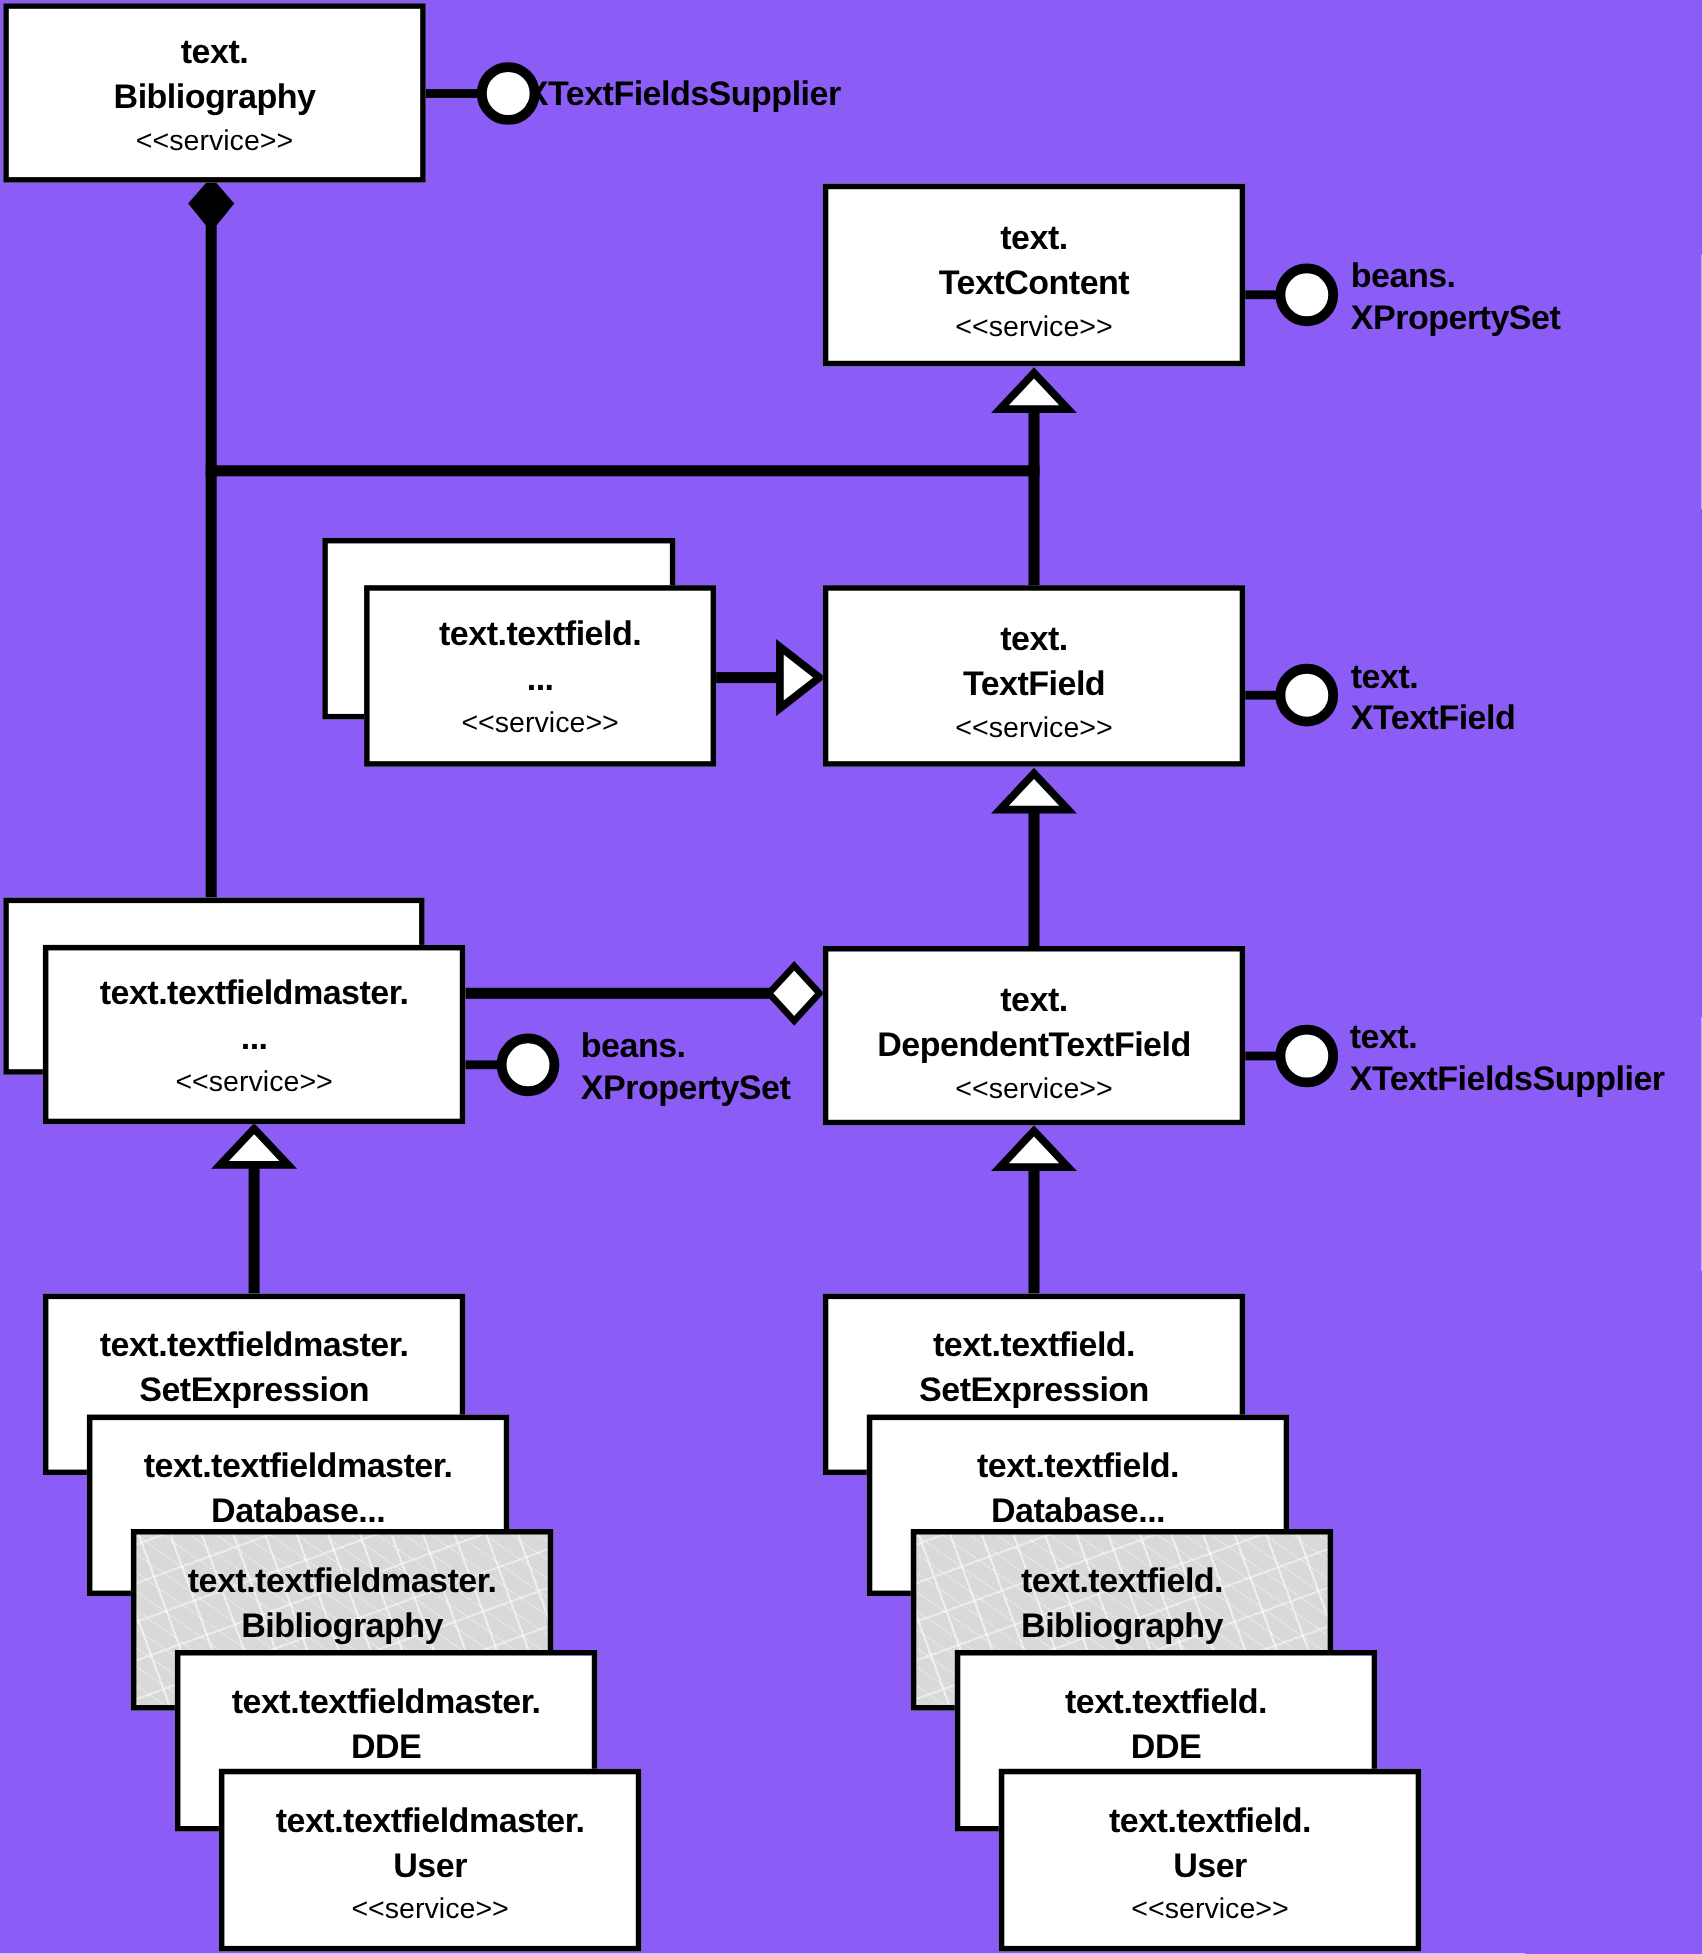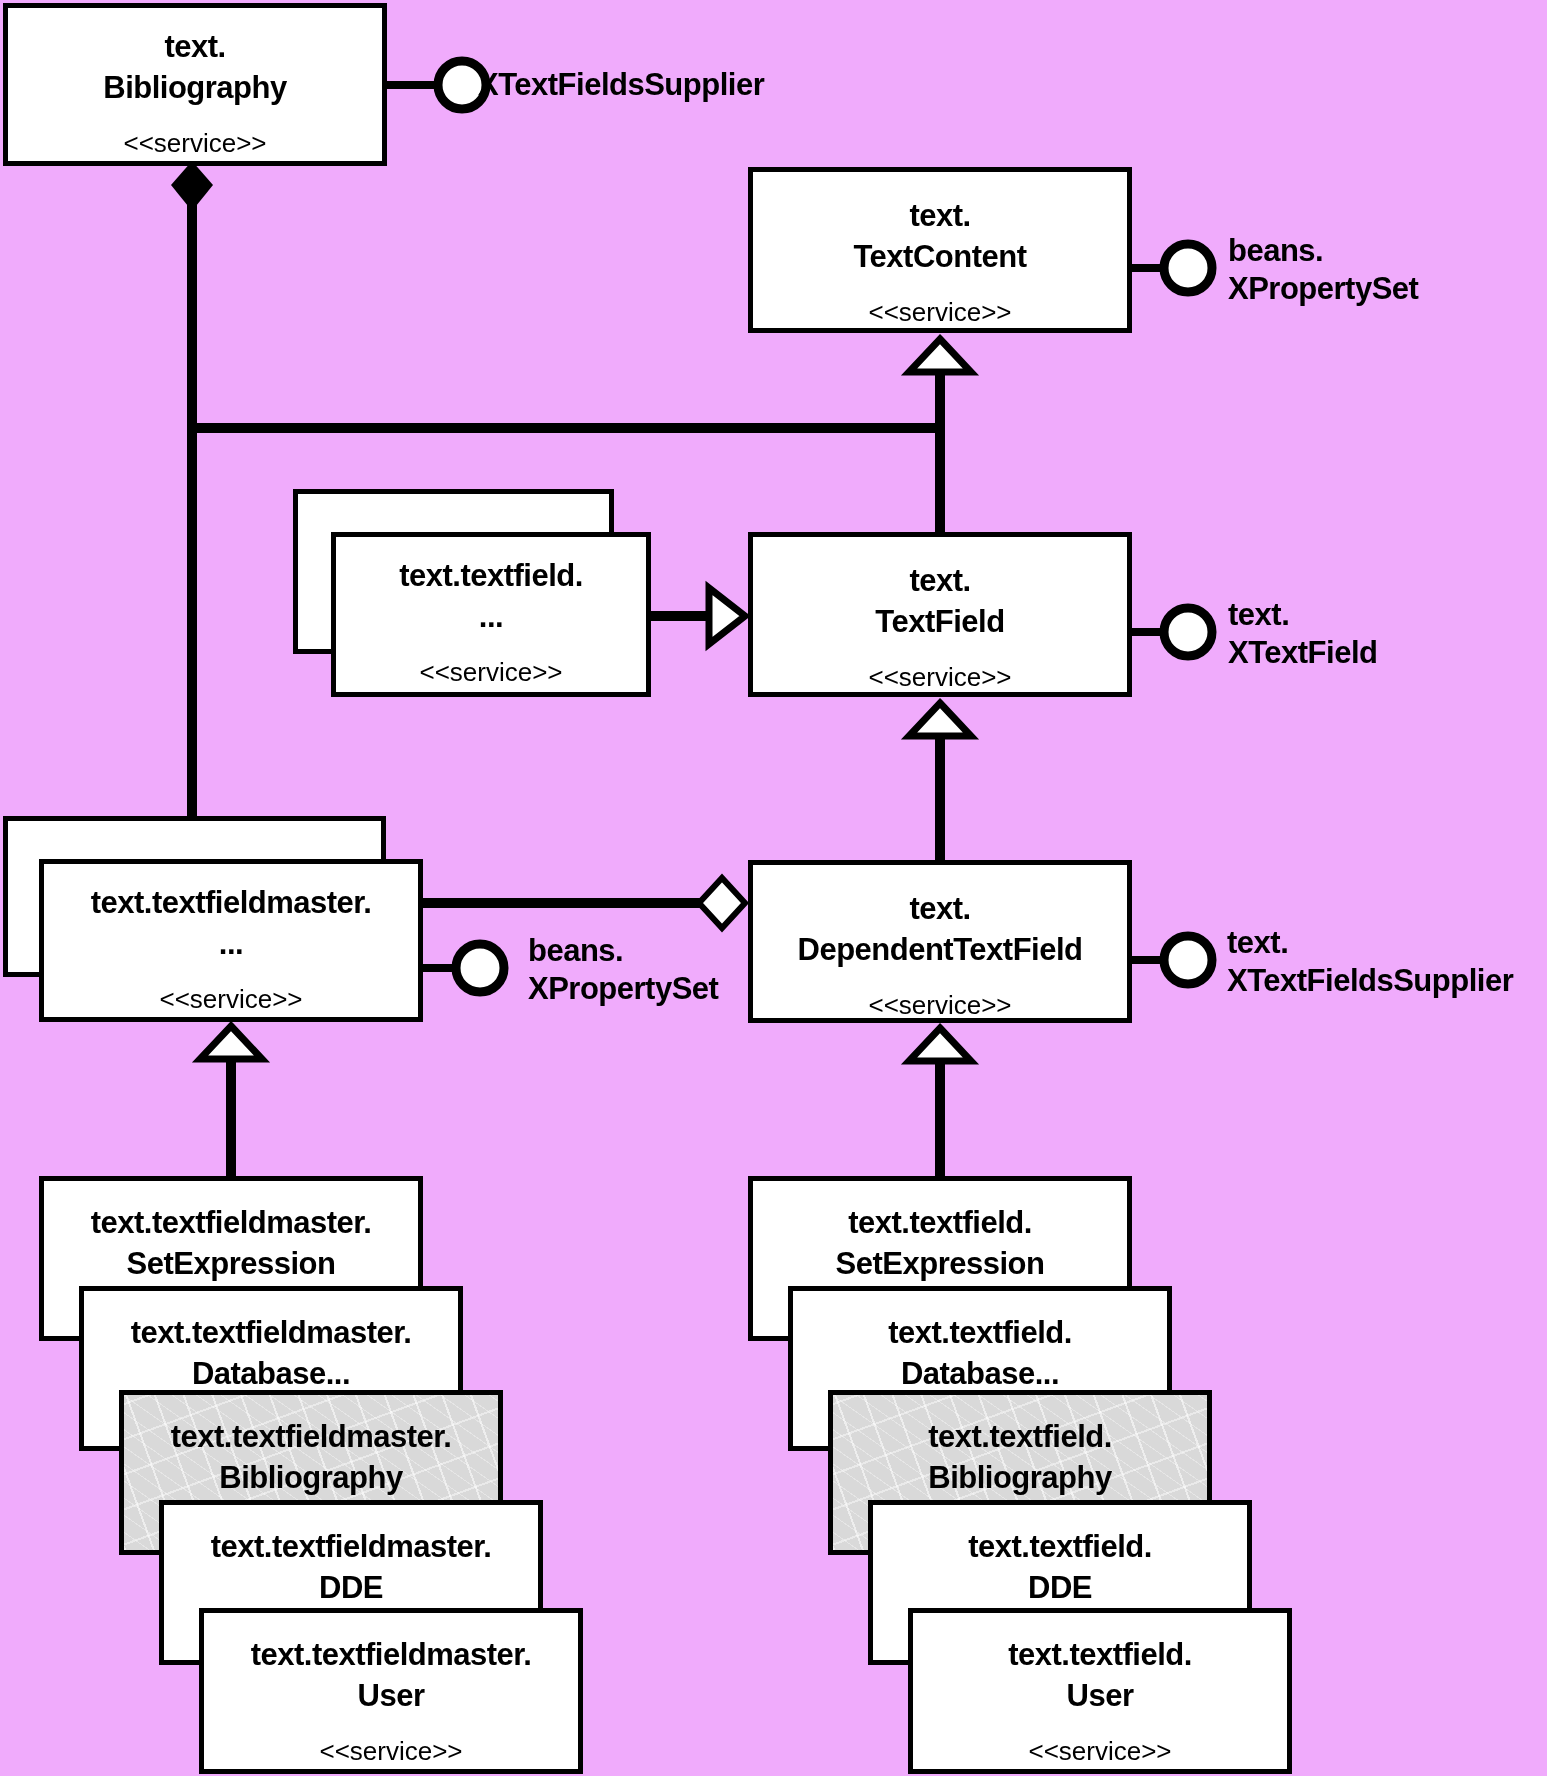--- a/index.html
+++ b/index.html
@@ -1,26 +1,26 @@
 <!DOCTYPE html>
 <html><head>
 <meta charset="utf-8">
 <style>
   html,body{margin:0;padding:0;background:#fff;}
   #canvas{
-    position:relative;width:1547px;height:1776px;background:#f0abfc;overflow:hidden;
+    position:relative;width:1547px;height:1776px;background:#8b5cf6;overflow:hidden;
     font-family:"Liberation Sans","DejaVu Sans",sans-serif;color:#000;
   }
   #wires{position:absolute;left:0;top:0;z-index:1;}
   .node{
     position:absolute;background:#fff;border:5px solid #000;box-sizing:border-box;
     text-align:center;z-index:2;
   }
   .nm{font-weight:bold;font-size:31px;line-height:41px;letter-spacing:-0.5px;white-space:nowrap;}
-  .svc{font-weight:normal;font-size:26px;line-height:30px;margin-top:20px;white-space:nowrap;}
+  .svc{font-weight:normal;font-size:26px;line-height:30px;margin-top:4px;white-space:nowrap;}
   .pad20{padding-top:18px;}
   .pad24{padding-top:23px;}
   .cascade{padding-top:21px;}
   .gray{
     background-color:#d9d9d9;
     background-image:
       repeating-linear-gradient(70deg, rgba(255,255,255,0.55) 0 2px, rgba(255,255,255,0) 2px 27px),
       repeating-linear-gradient(-20deg, rgba(255,255,255,0.45) 0 2px, rgba(255,255,255,0) 2px 33px),
       repeating-linear-gradient(35deg, rgba(255,255,255,0.35) 0 1px, rgba(255,255,255,0) 1px 14px);
   }

